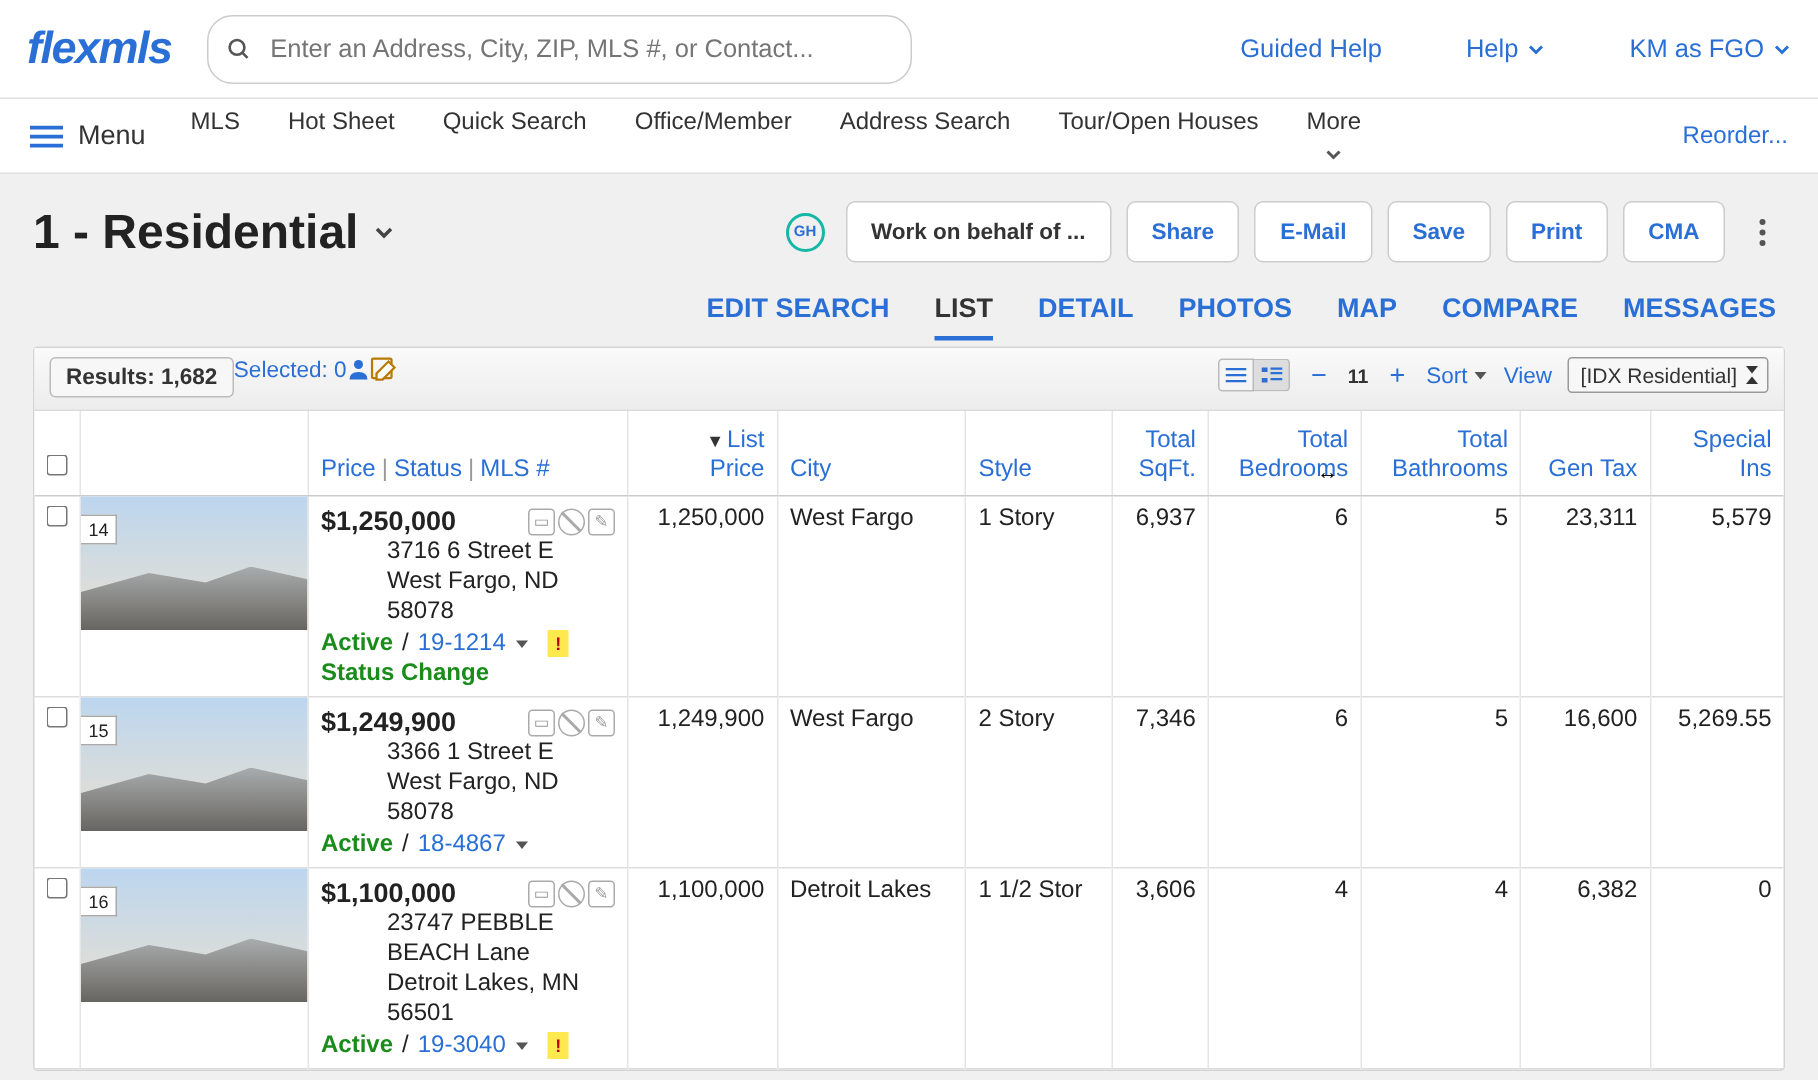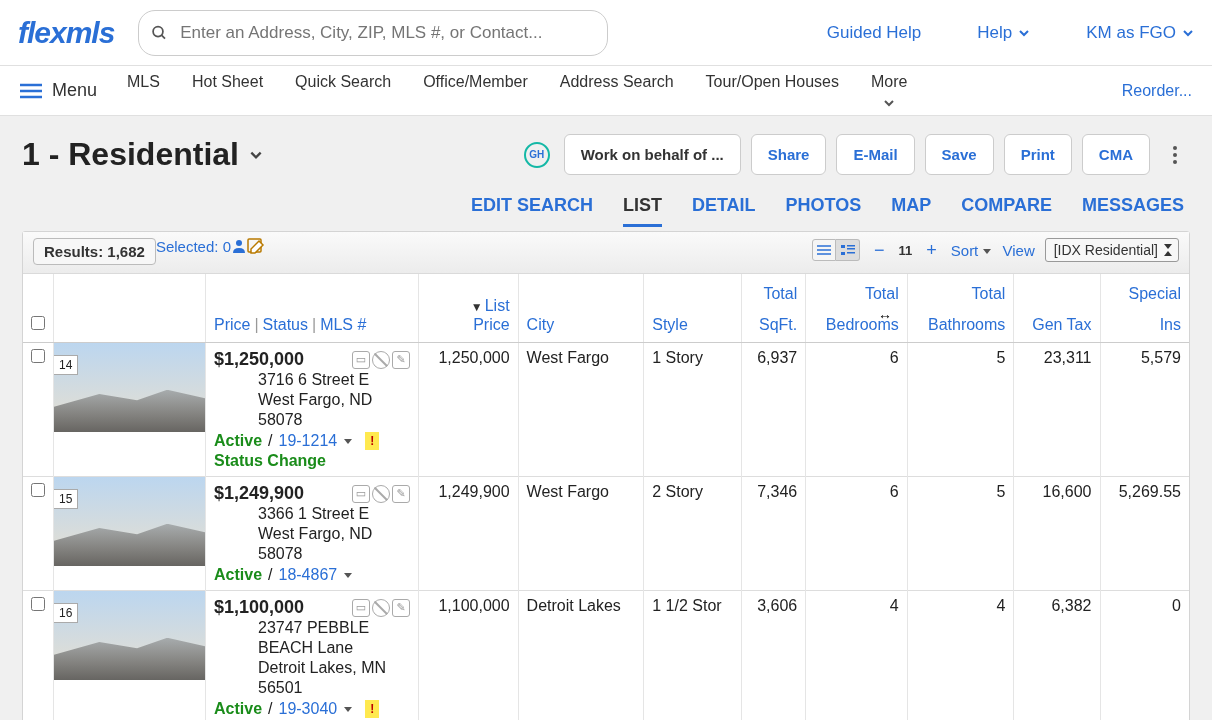--- a/index.html
+++ b/index.html
@@ -78,21 +78,21 @@
 .mini-icons .circ { border-radius:50%; position:relative;}
 .mini-icons .circ::after{content:"";position:absolute;width:18px;height:1.5px;background:#aaa;transform:rotate(45deg);}
 .addr { font-size: 16px; color:#222; line-height:1.25;margin-left:44px;}
 .status-line { margin-top:2px; display:flex; align-items:center; gap:6px;}
 .active { color: #1a8c1a; font-weight:700;}
 .mls { color:#2a6fd6;}
 .yellow-tag { background:#ffe94f; color:#b00; width:14px; height:18px; display:flex; align-items:center; justify-content:center; font-weight:700; font-size:12px; margin-left:6px;}
 .stchange { color:#1a8c1a; font-weight:700; margin-top:2px;}
 .tbl tr.row { border-bottom:1px solid #ddd;}
 .tbl td { color:#222;}
-.header-multi { display:flex; flex-direction:column; align-items:flex-end; line-height:1.2;gap:12px;}
+.header-multi { display:flex; flex-direction:column; align-items:flex-end; line-height:1.2;}
 .listprice-head { display:flex; flex-direction:column; align-items:flex-end; line-height:1.2;}
 .sort-arrow { color:#333; font-size:12px; margin-right:2px;}
 .sep { color:#999; padding:0 4px;}
 .chk { width:14px; height:14px;}
 .chkcell { position:relative; vertical-align:top; padding-top:6px !important; width:24px;}
 .ckhead { width:24px;}
 .phhead { width:151px;}
 .small-chev { width:10px; height:10px; color:#555;}
 
 

